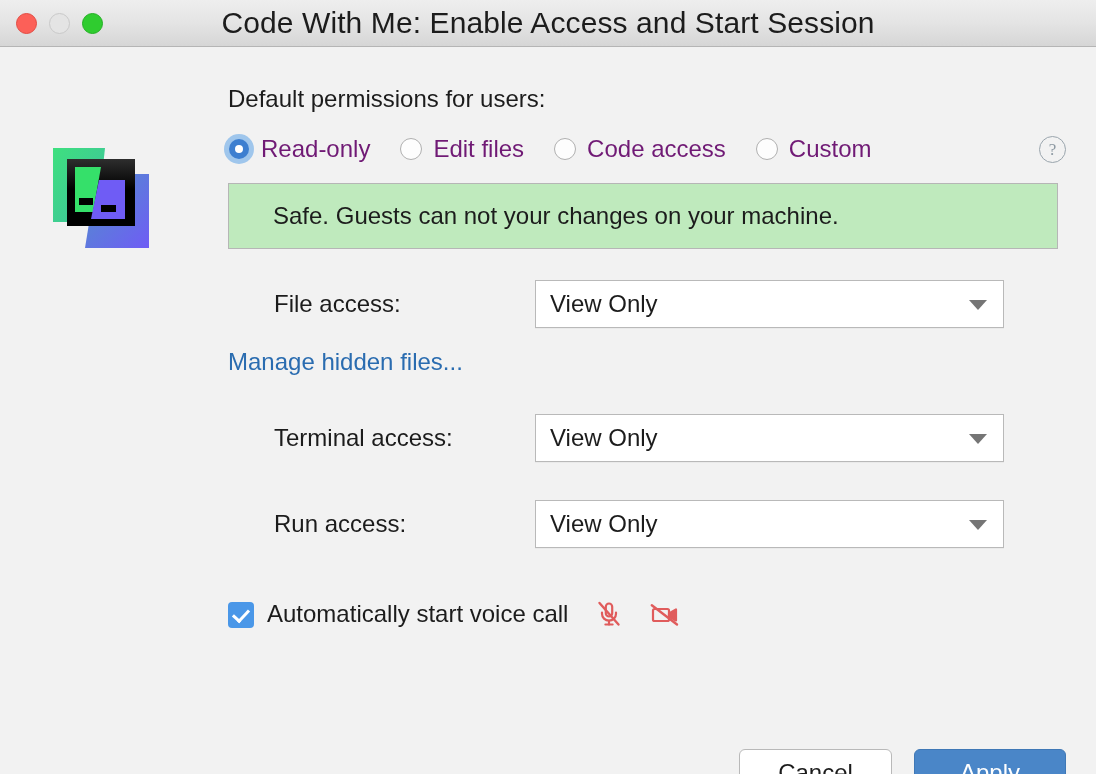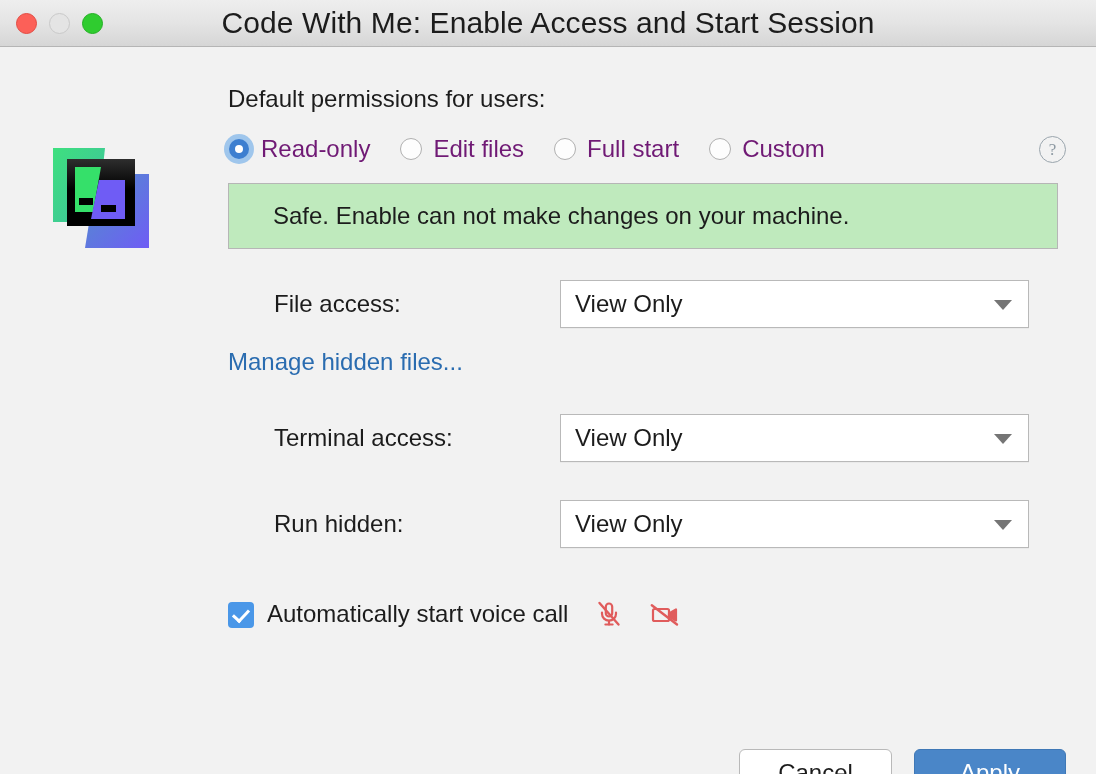--- a/index.html
+++ b/index.html
@@ -190,21 +190,20 @@
     background: #c8c8c8;
     margin-left: 18px;
   }
 
   
   .form-row {
     display: flex;
     align-items: center;
     height: 48px;
     width: 822px;
-    gap: 25px;
   }
   .form-row.first { margin-top: 31px; }
   .form-row.spaced { margin-top: 38px; }
 
   .field-label {
     width: 307px;
     padding-left: 46px;
     font-size: 24px;
     color: #1c1c1c;
     white-space: nowrap;
@@ -378,35 +377,35 @@
 
       <div class="radio-option">
         <div class="radio-dot"></div>
         <div class="radio-label">Edit files</div>
       </div>
 
       <div class="radio-gap"></div>
 
       <div class="radio-option">
         <div class="radio-dot"></div>
-        <div class="radio-label">Full start</div>
+        <div class="radio-label">Code access</div>
       </div>
 
       <div class="radio-gap"></div>
 
       <div class="radio-option">
         <div class="radio-dot"></div>
         <div class="radio-label">Custom</div>
       </div>
 
       <div id="help-icon">?</div>
     </div>
 
     <div id="safety-banner">
-      <div id="safety-banner-text">Safe. Enable can not make changes on your machine.</div>
+      <div id="safety-banner-text">Safe. Guests can not your changes on your machine.</div>
     </div>
 
 
     <div class="form-row first">
       <div class="field-label">File access:</div>
       <div class="combo">
         <div class="combo-value">View Only</div>
         <div class="combo-arrow"></div>
       </div>
     </div>
@@ -417,21 +416,21 @@
 
     <div class="form-row spaced">
       <div class="field-label">Terminal access:</div>
       <div class="combo">
         <div class="combo-value">View Only</div>
         <div class="combo-arrow"></div>
       </div>
     </div>
 
     <div class="form-row spaced">
-      <div class="field-label">Run hidden:</div>
+      <div class="field-label">Run access:</div>
       <div class="combo">
         <div class="combo-value">View Only</div>
         <div class="combo-arrow"></div>
       </div>
     </div>
 
     <div id="checkbox-row">
       <div id="voice-checkbox"></div>
       <div id="voice-label">Automatically start voice call</div>
 

